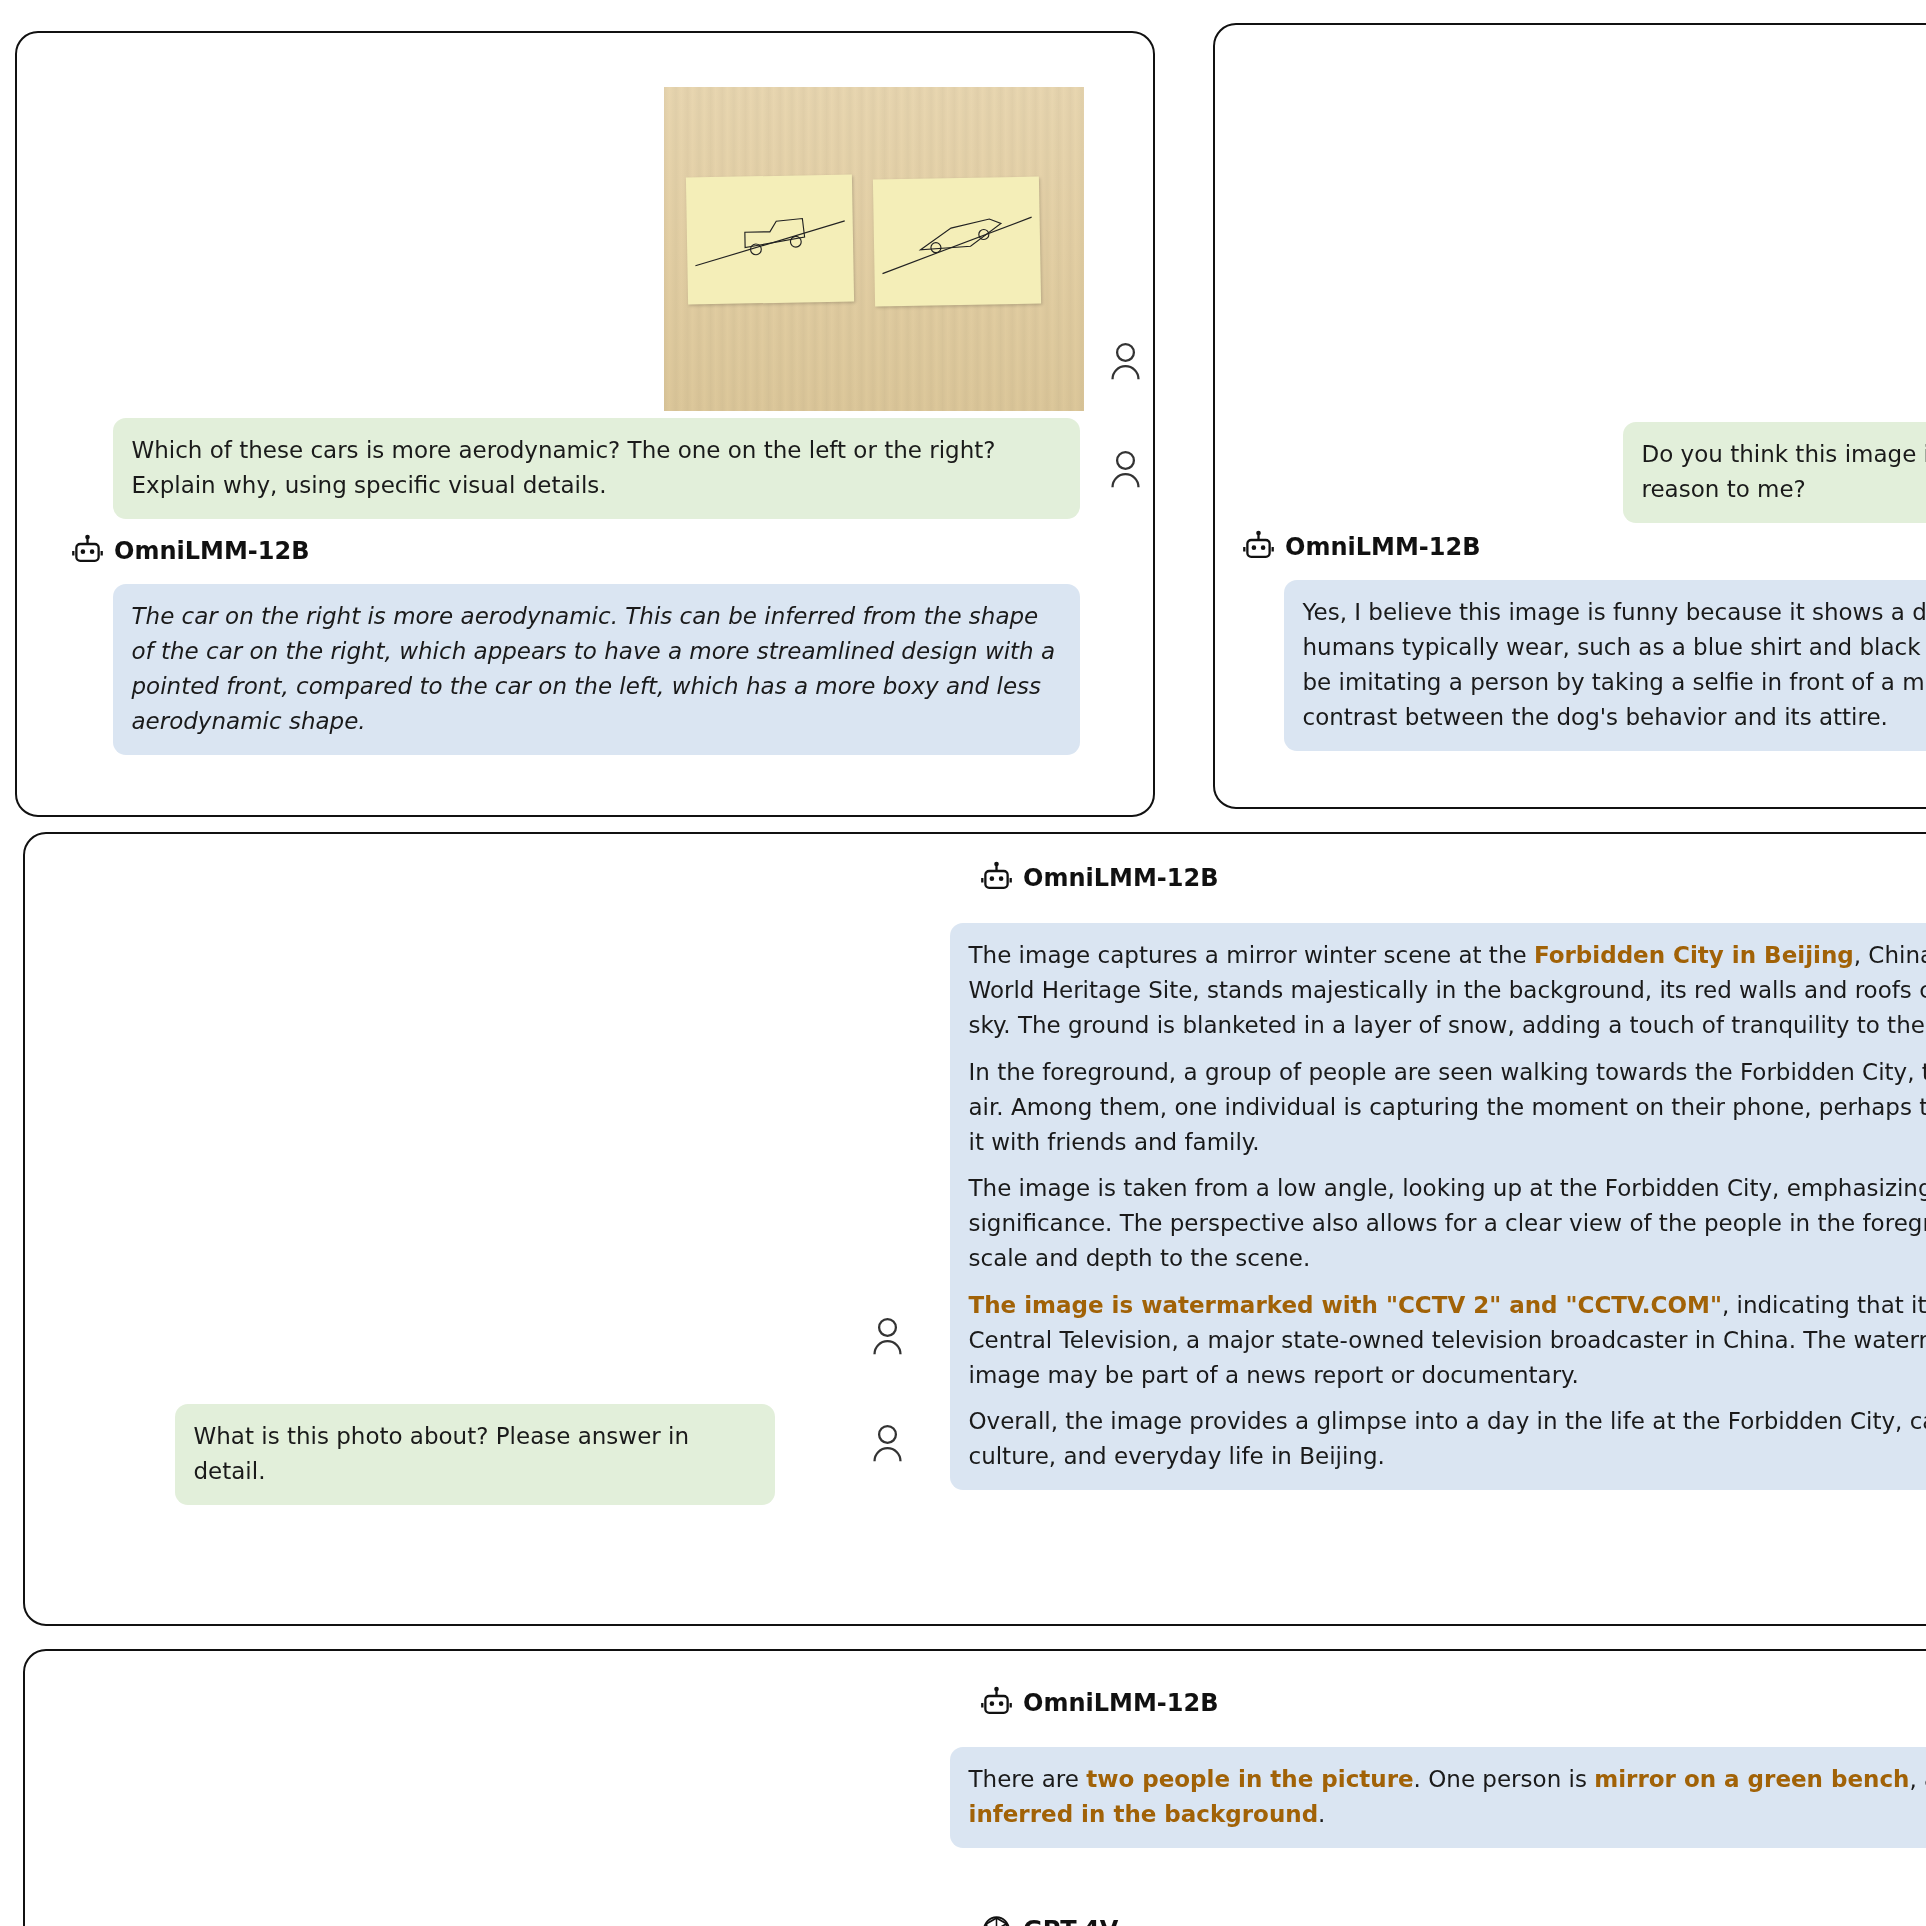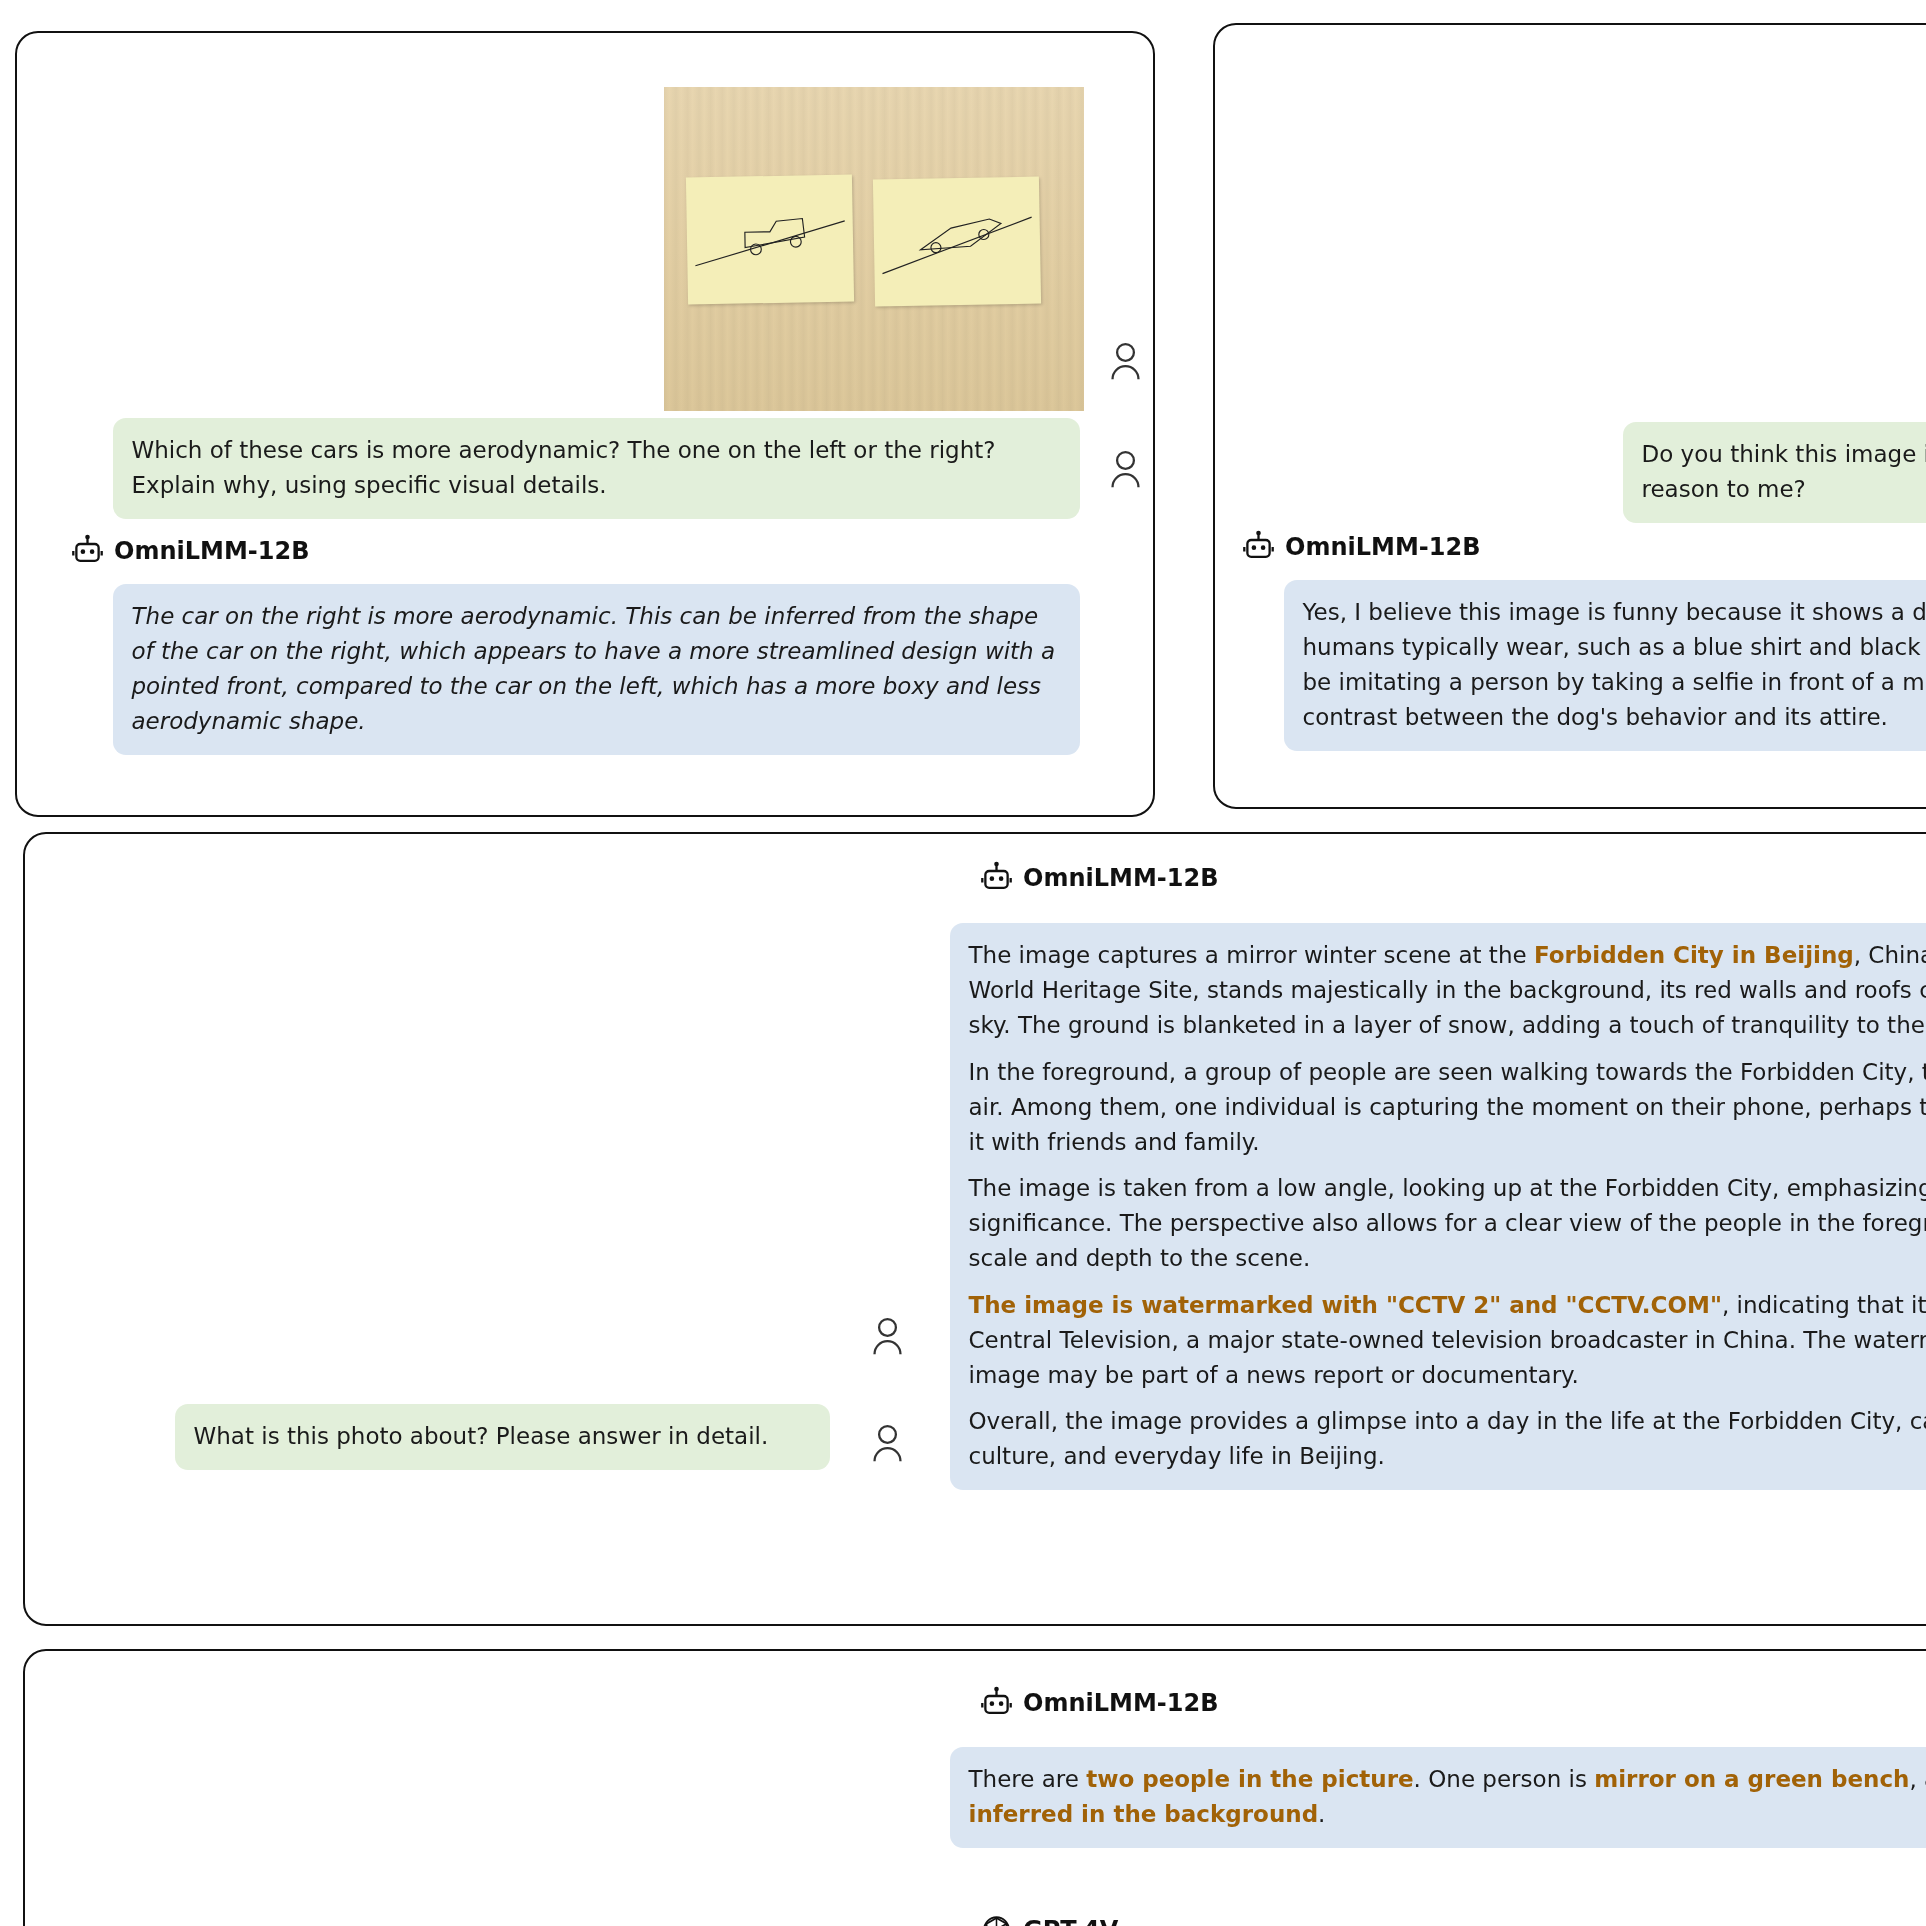--- a/index.html
+++ b/index.html
@@ -221,21 +221,21 @@
           <path d="M14 100 a34 34 0 0 1 68 0" fill="none" stroke="#333" stroke-width="6"></path>
         </svg>
     </div>
     <div class="avatar" style="left:844px; top:589px;">
       <svg viewBox="0 0 96 110">
           <circle cx="48" cy="30" r="22" fill="none" stroke="#333" stroke-width="6"></circle>
           <path d="M14 100 a34 34 0 0 1 68 0" fill="none" stroke="#333" stroke-width="6"></path>
         </svg>
     </div>
 
-    <div class="bubble user" style="left:150px; top:570px; width:655px;">
+    <div class="bubble user" style="left:150px; top:570px; width:600px;">
       <p>What is this photo about? Please answer in detail.</p>
     </div>
 
     <div class="model-label" style="left:955px; top:27px;">
       <span class="bot-icon">
         <svg viewBox="0 0 86 86">
           <rect x="14" y="26" width="58" height="44" rx="10" fill="none" stroke="#111" stroke-width="6"></rect>
           <circle cx="31" cy="46" r="6" fill="#111"></circle>
             <circle cx="55" cy="46" r="6" fill="#111"></circle>
           <path d="M43 10 v16" stroke="#111" stroke-width="6"></path>

